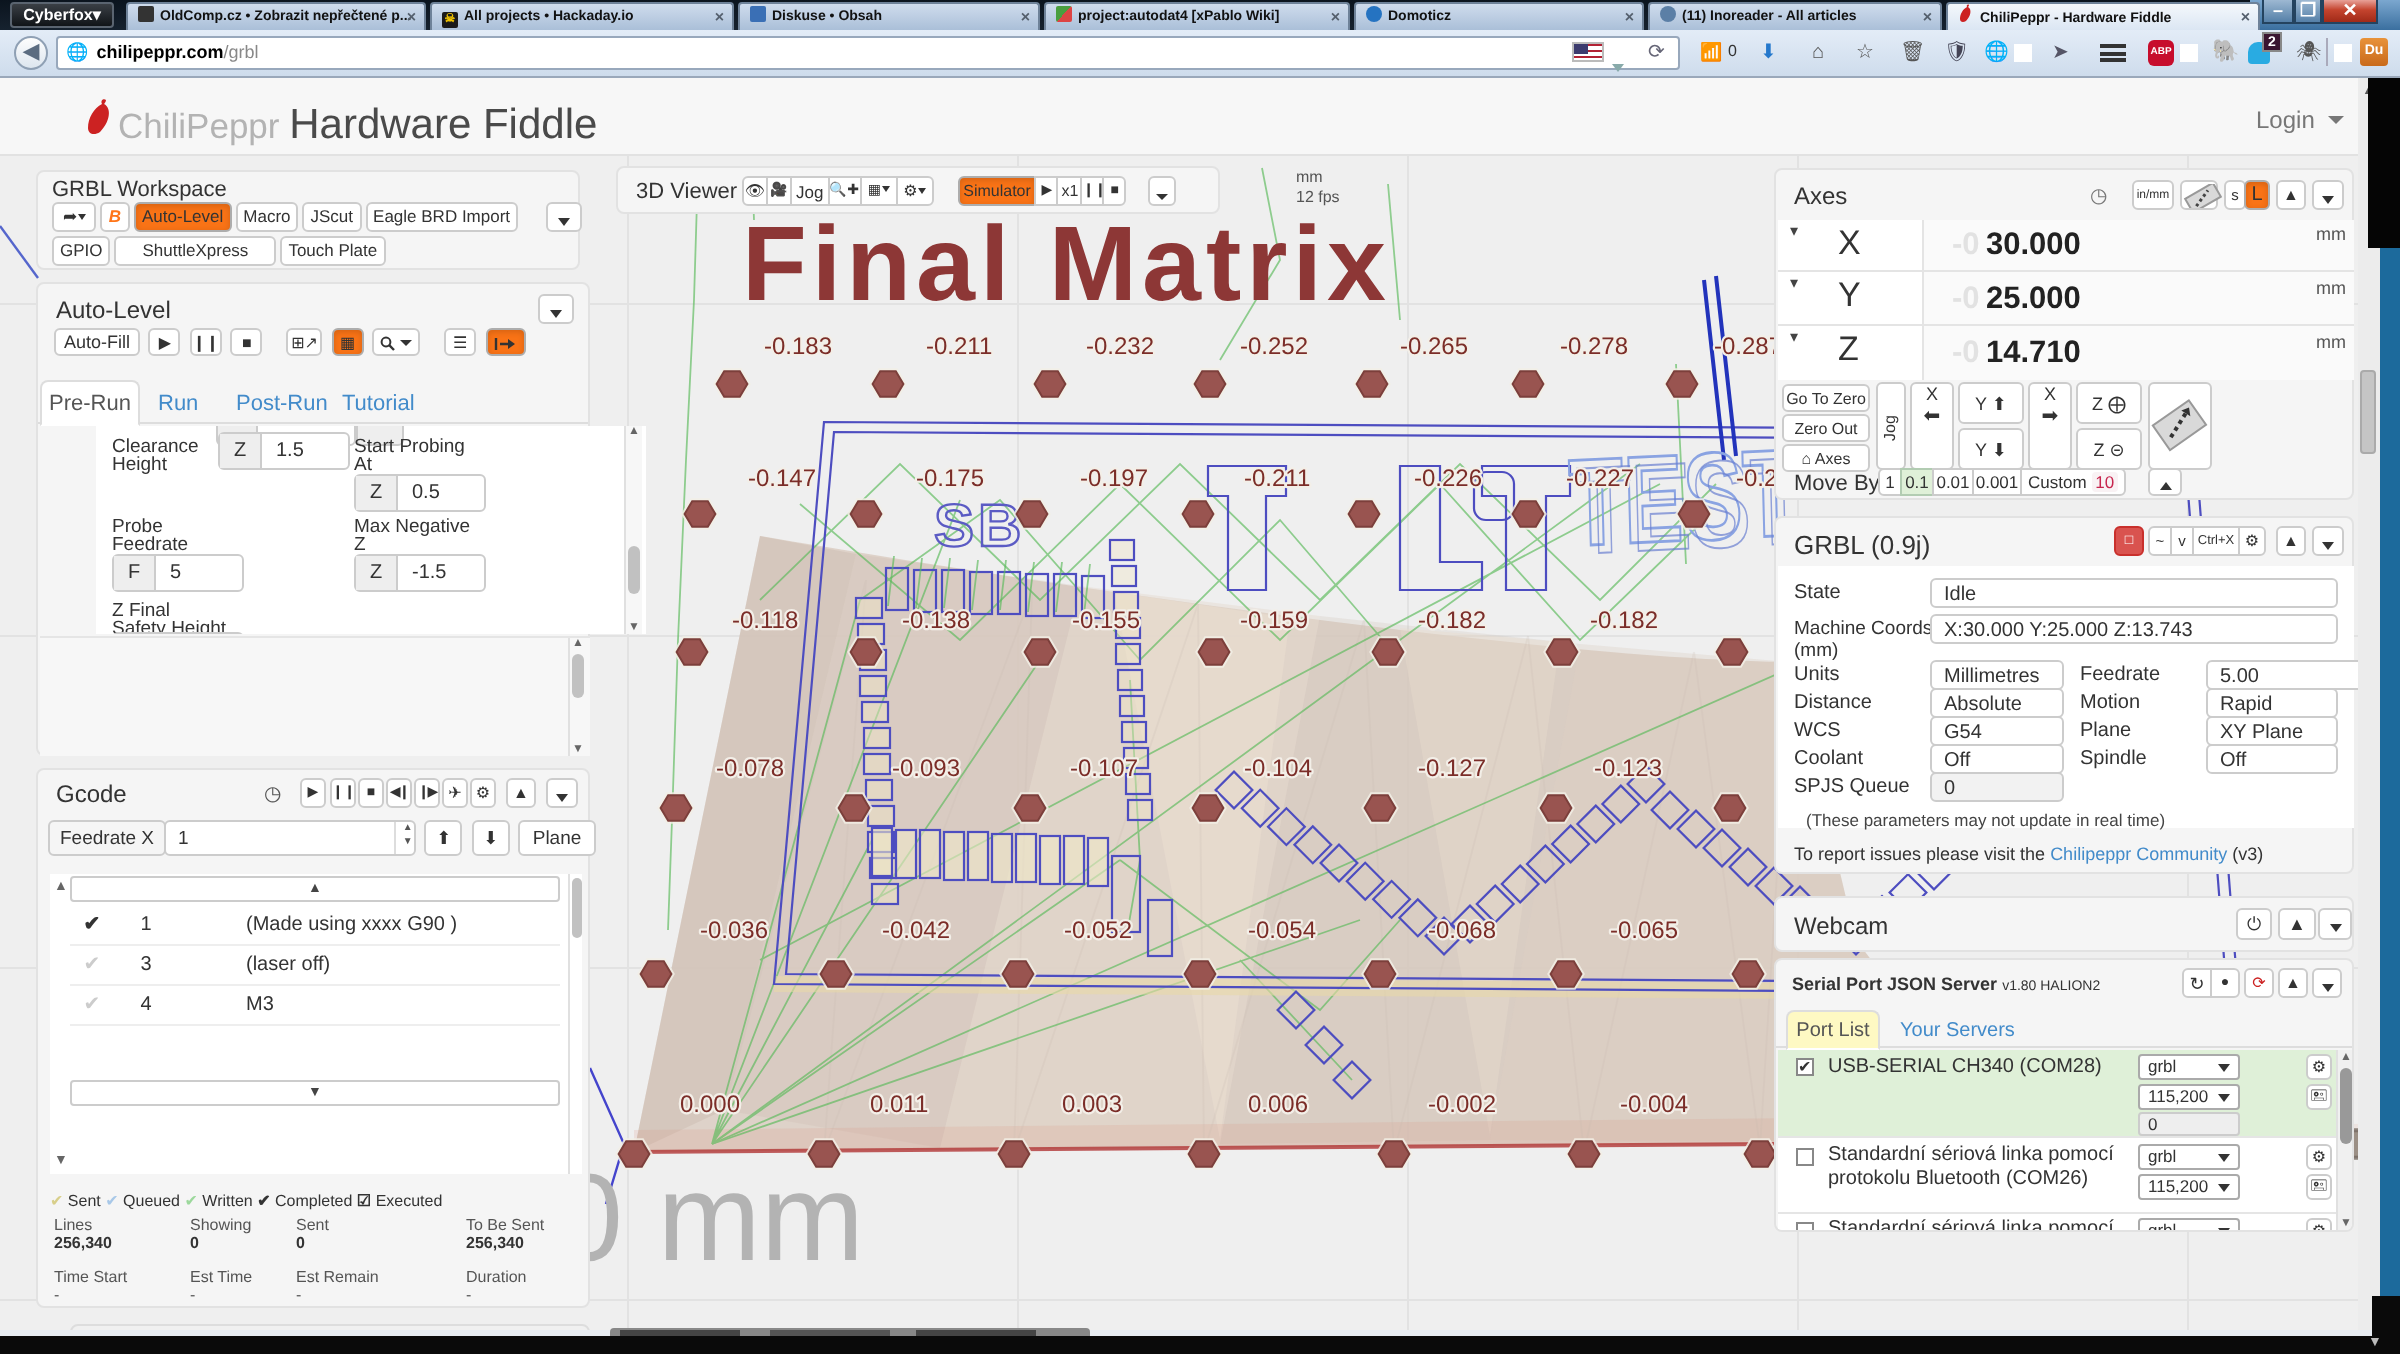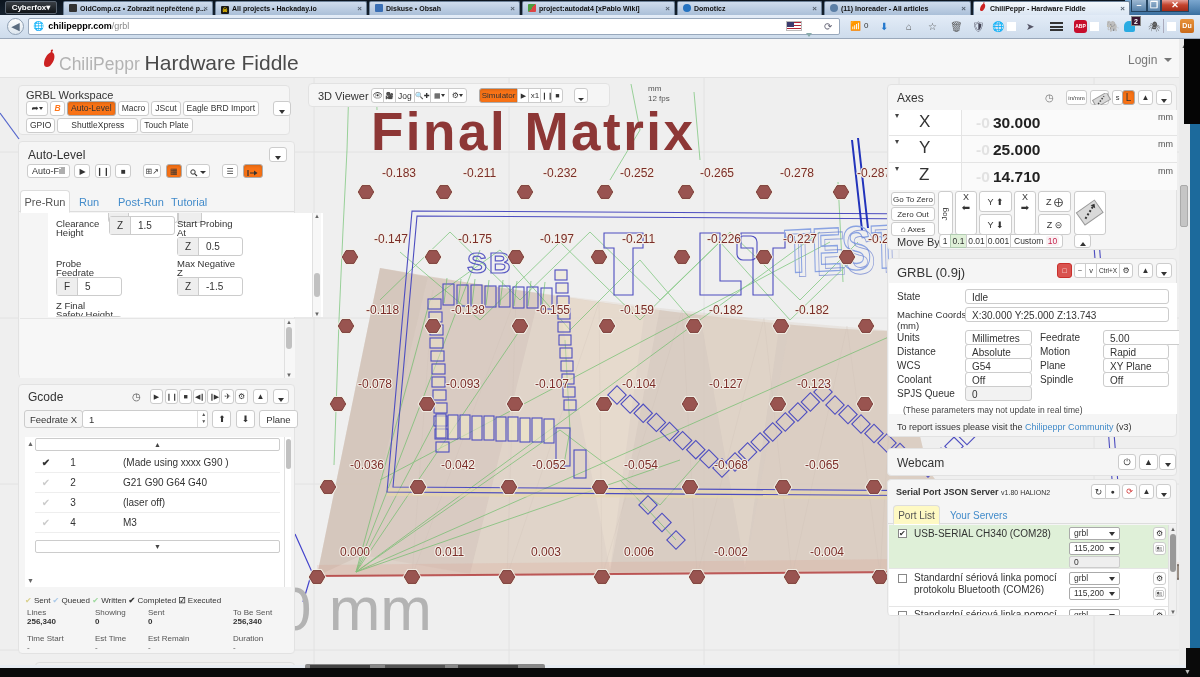--- a/index.html
+++ b/index.html
@@ -501,21 +501,20 @@
   <span class="btn" style="height:18px;width:19px;font-size:9px;line-height:17px;">⬆</span>
   <span class="btn" style="height:18px;width:19px;font-size:9px;line-height:17px;">⬇</span>
   <span class="btn" style="height:18px;font-size:9.5px;line-height:17px;padding:0 6px;">Plane</span>
  </div>
  <div class="abs" style="left:6px;top:52px;width:266px;height:150px;background:#fff;">
   <div class="abs" style="left:2px;top:3px;font-size:7px;color:#666;">▲</div>
   <div class="abs" style="left:2px;bottom:3px;font-size:7px;color:#666;">▼</div>
   <div class="abs" style="left:10px;top:1px;width:245px;height:13px;border:1px solid #ccc;border-radius:2px;text-align:center;font-size:7px;color:#444;line-height:12px;">▲</div>
   <div class="abs" style="left:10px;top:16px;width:245px;height:80px;font-size:10px;color:#333;">
     <div style="height:20px;border-bottom:1px solid #eee;line-height:20px;"><span style="display:inline-block;width:22px;text-align:center;font-weight:bold;">✔</span><span style="display:inline-block;width:32px;text-align:center;">1</span><span style="margin-left:34px;">(Made using xxxx G90 )</span></div>
-    <div style="height:20px;border-bottom:1px solid #eee;line-height:20px;"><span style="display:inline-block;width:22px;text-align:center;color:#ccc;">✔</span><span style="display:inline-block;width:32px;text-align:center;">2</span><span style="margin-left:34px;">G21 G90 G64 G40</span></div>
     <div style="height:20px;border-bottom:1px solid #eee;line-height:20px;"><span style="display:inline-block;width:22px;text-align:center;color:#ccc;">✔</span><span style="display:inline-block;width:32px;text-align:center;">3</span><span style="margin-left:34px;">(laser off)</span></div>
     <div style="height:20px;border-bottom:1px solid #eee;line-height:20px;"><span style="display:inline-block;width:22px;text-align:center;color:#ccc;">✔</span><span style="display:inline-block;width:32px;text-align:center;">4</span><span style="margin-left:34px;">M3</span></div>
   </div>
   <div class="abs" style="left:10px;top:103px;width:245px;height:13px;border:1px solid #ccc;border-radius:2px;text-align:center;font-size:7px;color:#444;line-height:12px;">▼</div>
   <div class="abs sbar" style="left:259px;top:0;width:7px;height:150px;background:#fff;">
         <span class="h" style="top:2px;height:30px;width:5px;"></span>
       </div>
  </div>
  <div class="abs" style="left:6px;top:211px;width:266px;height:55px;font-size:8px;color:#333;">
    <div style="white-space:nowrap;"><span style="color:#d8cf8a;">✔</span> Sent <span style="color:#a8c8e8;">✔</span> Queued <span style="color:#9cd89c;">✔</span> Written <b>✔</b> Completed <b>☑</b> Executed</div>

